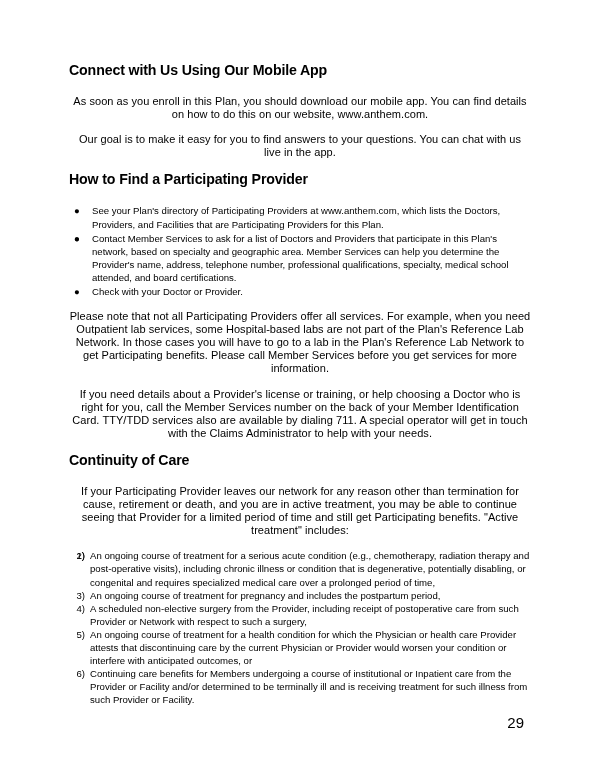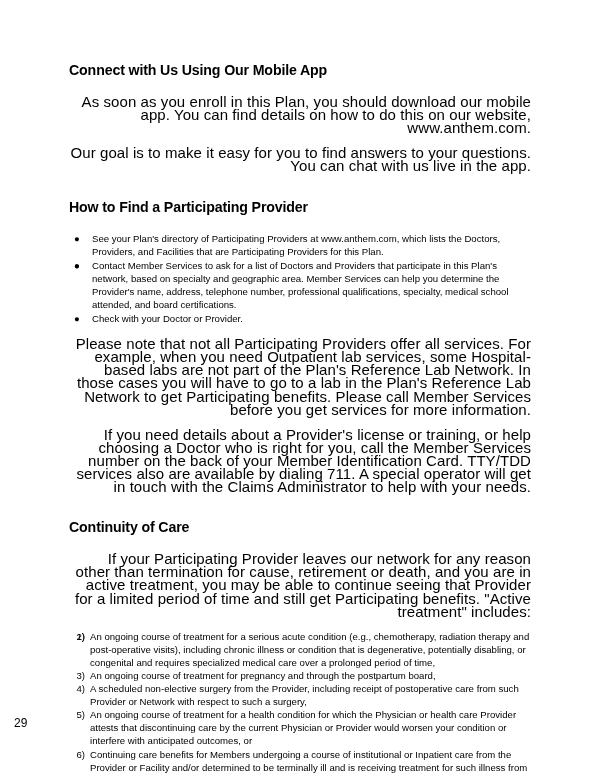--- a/index.html
+++ b/index.html
@@ -29,27 +29,27 @@
     width: 462px;
   }
   h1.section-heading {
     font-size: 14.2px;
     font-weight: bold;
     margin: 0 0 16px 0;
     letter-spacing: -0.15px;
     line-height: 1.2;
   }
   h1.section-heading.spaced {
-    margin-top: 26px;
+    margin-top: 12px;
   }
   p.body-text {
-    font-size: 15px;
+    font-size: 11px;
     line-height: 13.1px;
     margin: 0 0 12px 0;
-    text-align: right;
+    text-align: center;
     letter-spacing: 0.005em;
   }
   p.body-text.bold {
     font-weight: normal;
   }
   ul.bullet-list {
     list-style: none;
     margin: 0 0 12px 0;
     padding: 0;
   }
@@ -86,22 +86,22 @@
     width: 16px;
     text-align: right;
     font-size: 9.6px;
     line-height: 13.1px;
   }
   .page-number {
     position: absolute;
     left: 0;
     right: 0;
     top: 717px;
-    text-align: left;
-    font-size: 12px;
+    text-align: right;
+    font-size: 15px;
     line-height: 12px;
     margin-left: 14px;
   }
 </style>
 </head>
 <body>
 
 <div class="page">
   <div class="content">
 
@@ -143,21 +143,21 @@
     <ol class="number-list">
       <li>
         <span class="num-mark">1)</span>
       </li>
       <li>
         <span class="num-mark">2)</span>
         <span>An ongoing course of treatment for a serious acute condition (e.g., chemotherapy, radiation therapy and post-operative visits), including chronic illness or condition that is degenerative, potentially disabling, or congenital and requires specialized medical care over a prolonged period of time,</span>
       </li>
       <li>
         <span class="num-mark">3)</span>
-        <span>An ongoing course of treatment for pregnancy and through the postpartum board,</span>
+        <span>An ongoing course of treatment for pregnancy and includes the postpartum period,</span>
       </li>
       <li>
         <span class="num-mark">4)</span>
         <span>A scheduled non-elective surgery from the Provider, including receipt of postoperative care from such Provider or Network with respect to such a surgery,</span>
       </li>
       <li>
         <span class="num-mark">5)</span>
         <span>An ongoing course of treatment for a health condition for which the Physician or health care Provider attests that discontinuing care by the current Physician or Provider would worsen your condition or interfere with anticipated outcomes, or</span>
       </li>
       <li>

